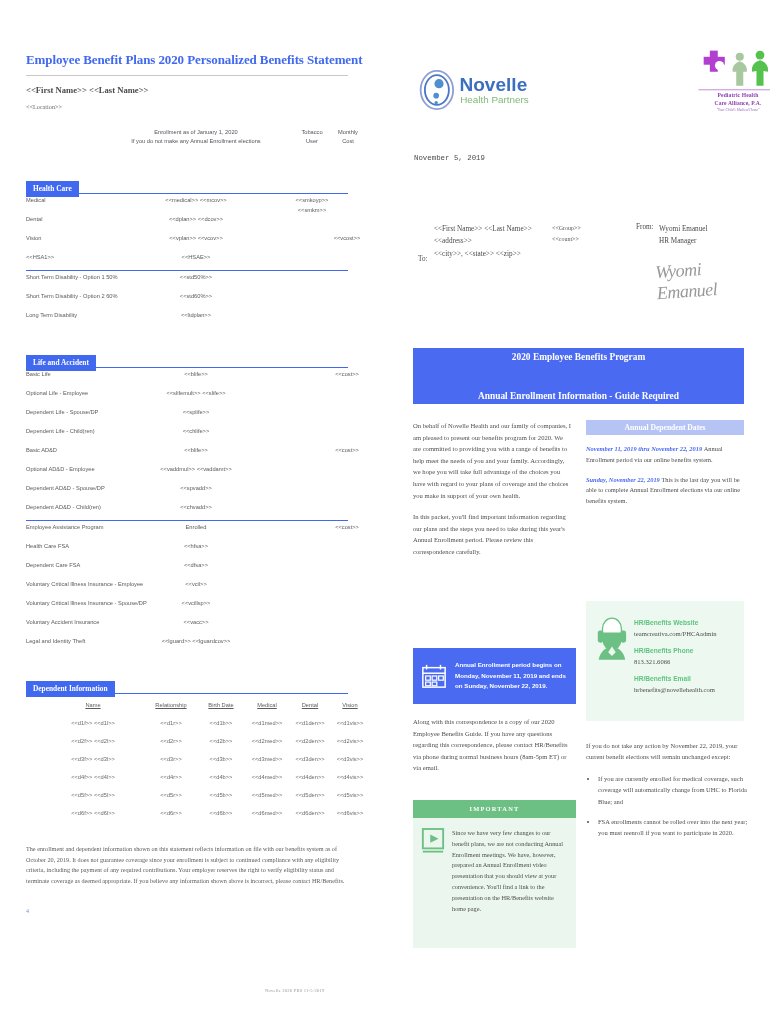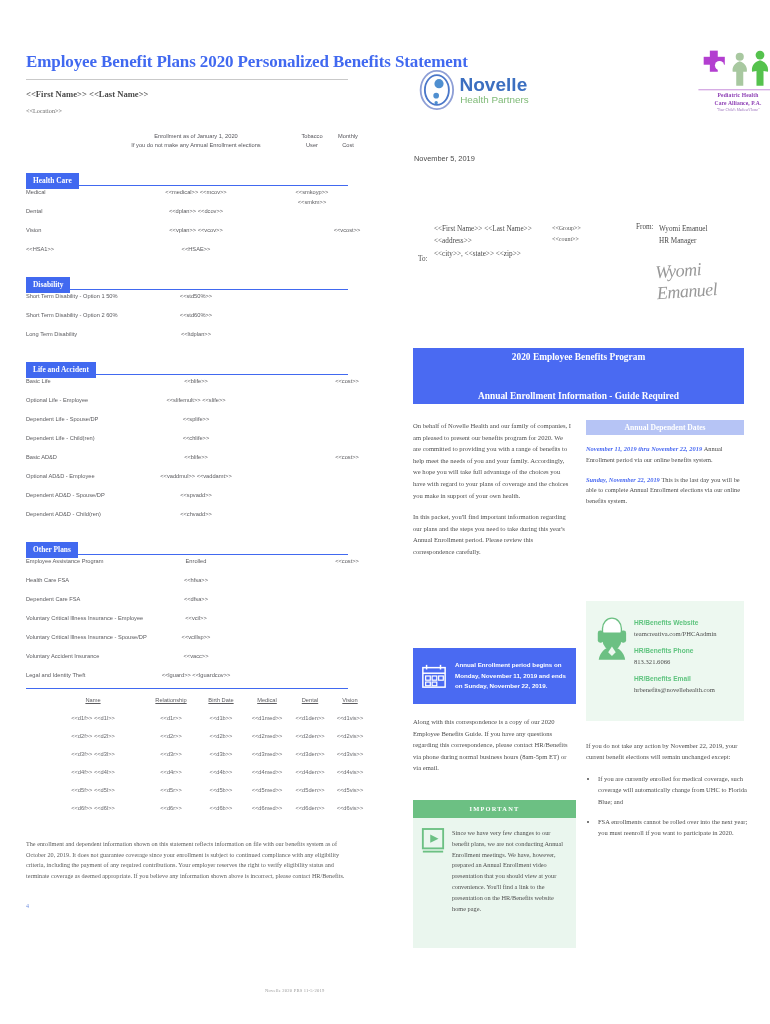--- a/index.html
+++ b/index.html
@@ -14,21 +14,21 @@
 
   
   .left-col {
     position: absolute;
     left: 26px; top: 52px;
     width: 330px;
   }
   .stmt-title {
     font-family: "Liberation Serif", serif;
     font-weight: bold;
-    font-size: 17px;
+    font-size: 13px;
     color: #4169f0;
     letter-spacing: -0.1px;
     white-space: nowrap;
   }
   .title-rule {
     border-bottom: 1px solid #c9c9c9;
     margin-top: 7px;
     margin-bottom: 9px;
     width: 322px;
   }
@@ -42,21 +42,21 @@
   .emp-loc {
     font-size: 6.2px;
     color: #6d6d6d;
     margin-bottom: 16px;
   }
 
   
   .sect-head {
     position: relative;
     height: 16px;
-    margin-top: 11px;
+    margin-top: 23px;
   }
   .sect-head .tab {
     display: inline-block;
     background: #4169f0;
     color: #fff;
     font-family: "Liberation Serif", serif;
     font-weight: bold;
     font-size: 7.4px;
     padding: 3px 7px 3px 7px;
     line-height: 10px;
@@ -162,21 +162,21 @@
   }
   .phca-tag {
     position: absolute; left: 287px; top: 60px; width: 82px;
     text-align: center;
     font-family: "Liberation Serif", serif;
     font-size: 3.6px; color: #9a6fbb; font-style: italic;
   }
 
   .letter-date {
     position: absolute; left: 4px; top: 106px;
-    font-family: Liberation Sans, sans-serif;
+    font-family: Liberation Mono, monospace;
     font-size: 7.4px; color: #4a4a4a;
   }
 
   .tofrom { position: absolute; left: 8px; top: 175px; width: 330px; height: 90px; }
   .tf-label { position: absolute; font-family:"Liberation Serif", serif; font-size: 7.2px; color:#4a4a4a; }
   .tf-to-l { left: 0px; top: 0px; margin-top: 32px; }
   .tf-to-v { left: 16px; top: 0px; line-height: 12.4px; }
   .tf-grp  { left: 134px; top: 0px; font-size: 6px; line-height: 11px; color:#5a5a5a;}
   .tf-fr-l { left: 218px; top: 0px; }
   .tf-fr-v { left: 241px; top: 0px; line-height: 12.4px; }
@@ -352,21 +352,20 @@
           <div class="mid">&lt;&lt;vplan&gt;&gt; &lt;&lt;vcov&gt;&gt;</div>
           <div class="tob"></div>
           <div class="cost">&lt;&lt;vcost&gt;&gt;</div>
         </div>
         <div class="row">
           <div class="lbl">&lt;&lt;HSA1&gt;&gt;</div>
           <div class="mid">&lt;&lt;HSAE&gt;&gt;</div>
           <div class="tob"></div>
           <div class="cost"></div>
         </div>
-        <div class="sect-head"><span class="tab">Disability</span></div>
         <div class="sect-rule"></div>
         <div class="row">
           <div class="lbl">Short Term Disability - Option 1 50%</div>
           <div class="mid">&lt;&lt;std50%&gt;&gt;</div>
           <div class="tob"></div>
           <div class="cost"></div>
         </div>
         <div class="row">
           <div class="lbl">Short Term Disability - Option 2 60%</div>
           <div class="mid">&lt;&lt;std60%&gt;&gt;</div>
@@ -422,21 +421,20 @@
           <div class="mid">&lt;&lt;spvadd&gt;&gt;</div>
           <div class="tob"></div>
           <div class="cost"></div>
         </div>
         <div class="row">
           <div class="lbl">Dependent AD&amp;D - Child(ren)</div>
           <div class="mid">&lt;&lt;chvadd&gt;&gt;</div>
           <div class="tob"></div>
           <div class="cost"></div>
         </div>
-        <div class="sect-head"><span class="tab">Other Plans</span></div>
         <div class="sect-rule"></div>
         <div class="row">
           <div class="lbl">Employee Assistance Program</div>
           <div class="mid">Enrolled</div>
           <div class="tob"></div>
           <div class="cost">&lt;&lt;cost&gt;&gt;</div>
         </div>
         <div class="row">
           <div class="lbl">Health Care FSA</div>
           <div class="mid">&lt;&lt;hfsa&gt;&gt;</div>
@@ -468,20 +466,23 @@
           <div class="cost"></div>
         </div>
         <div class="row">
           <div class="lbl">Legal and Identity Theft</div>
           <div class="mid">&lt;&lt;lguard&gt;&gt; &lt;&lt;lguardcov&gt;&gt;</div>
           <div class="tob"></div>
           <div class="cost"></div>
         </div>
       </div>
 
+    <div class="sect-head">
+      <span class="tab">Dependent Information</span>
+    </div>
     <div class="sect-rule"></div>
 
     <div class="dep-head">
       <span class="c-name">Name</span>
       <span class="c-rel">Relationship</span>
       <span class="c-bd">Birth Date</span>
       <span class="c-med">Medical</span>
       <span class="c-den">Dental</span>
       <span class="c-vis">Vision</span>
     </div>

